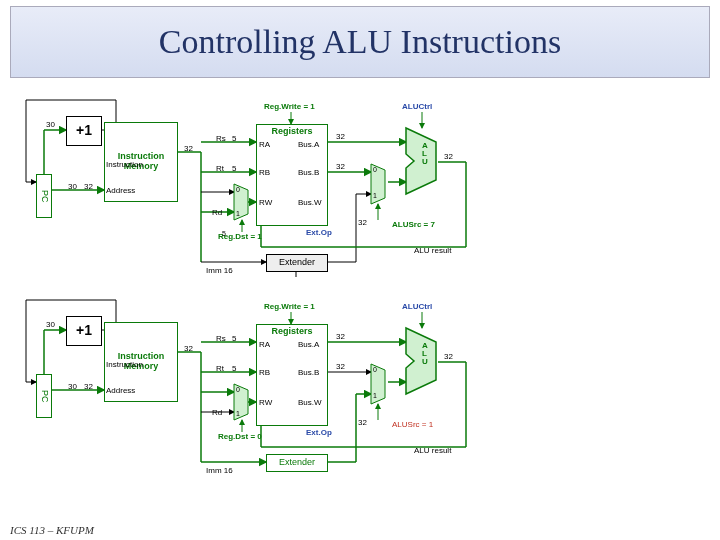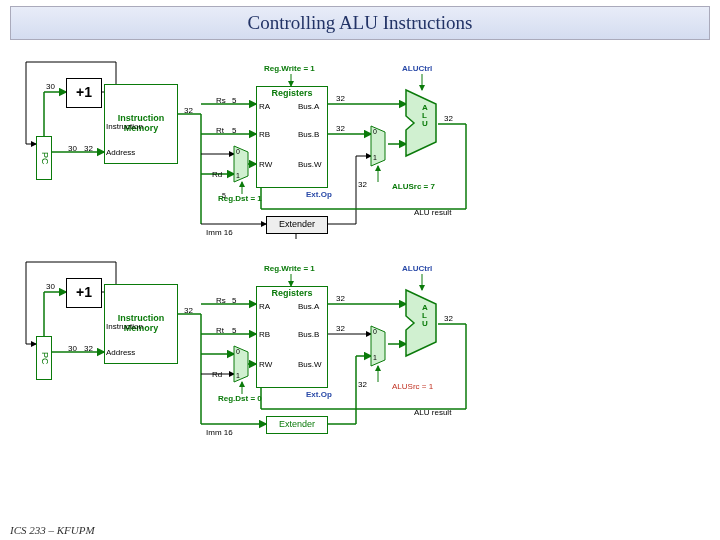--- a/index.html
+++ b/index.html
@@ -13,23 +13,23 @@
     overflow: hidden;
   }
   .title-bar {
     background: linear-gradient(to bottom, #e8ecf8, #d4dcf0);
     border: 1px solid #aab;
     margin: 6px 10px 2px 10px;
     padding: 4px 0;
     text-align: center;
   }
   .title-bar h1 {
-    margin: 1px;
+    margin: 12px;
     font-family: "Comic Sans MS", cursive;
-    font-size: 19px;
+    font-size: 34px;
     color: #223366;
     font-weight: normal;
   }
   .diagram-row {
     position: relative;
     height: 200px;
     margin: 0 6px;
   }
   .datapath {
     position: absolute;
@@ -332,14 +332,14 @@
     <div class="lbl" style="left:226px;top:82px;">5</div>
     <div class="lbl" style="left:330px;top:50px;">32</div>
     <div class="lbl" style="left:330px;top:80px;">32</div>
     <div class="lbl" style="left:352px;top:136px;">32</div>
     <div class="lbl" style="left:438px;top:70px;">32</div>
   </div>
 
 </div>
 
 <div class="footer">
-  <span>ICS 233 – KFUPM</span>
+  <span>ICS 113 – KFUPM</span>
 </div>
 
 </body></html>

